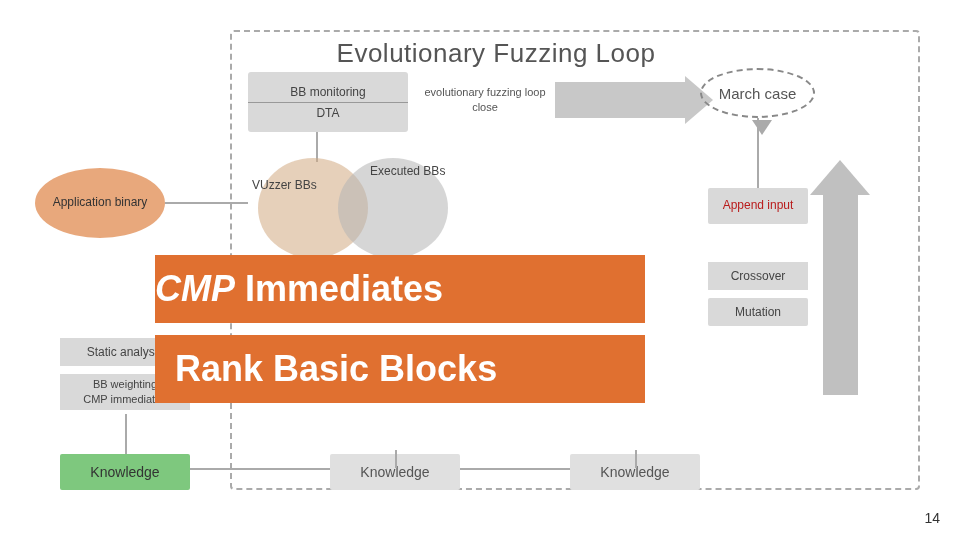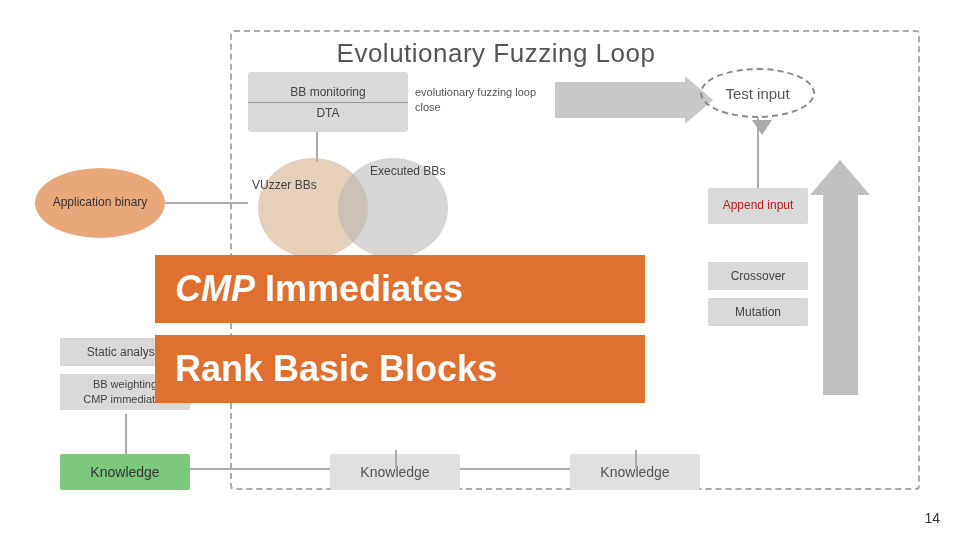--- a/index.html
+++ b/index.html
@@ -89,21 +89,21 @@
       font-size: 12px;
       color: #444;
     }
 
     
     .evo-loop-text {
       position: absolute;
       top: 85px;
       left: 415px;
       width: 140px;
-      text-align: left;
+      text-align: center;
       font-size: 11px;
       color: #555;
       line-height: 1.4;
     }
 
     
     .test-case-oval {
       position: absolute;
       top: 68px;
       left: 700px;
@@ -161,21 +161,20 @@
     
     .cmp-immediates {
       position: absolute;
       top: 255px;
       left: 155px;
       width: 490px;
       height: 68px;
       background: #e07030;
       display: flex;
       align-items: center;
-      padding-left: 20px;
       z-index: 10;
     }
     .cmp-immediates .cmp-text {
       font-size: 36px;
       font-weight: bold;
       color: #fff;
       font-style: italic;
       margin-right: 10px;
     }
     .cmp-immediates .immediates-text {
@@ -518,21 +517,21 @@
     <div class="shaft"></div>
     <div class="head"></div>
   </div>
 
   <div class="evo-loop-text">
     <span>evolutionary fuzzing
 loop close</span>
   </div>
 
   <div class="test-case-oval">
-    <span>Test input</span>
+    <span>March case</span>
   </div>
 
   <div class="connector-v"></div>
   <div class="down-arrow-right"></div>
 
   <div class="arrow-down-bb"></div>
 
   <div class="h-line-app"></div>
 
   <div class="overlap-visual">

